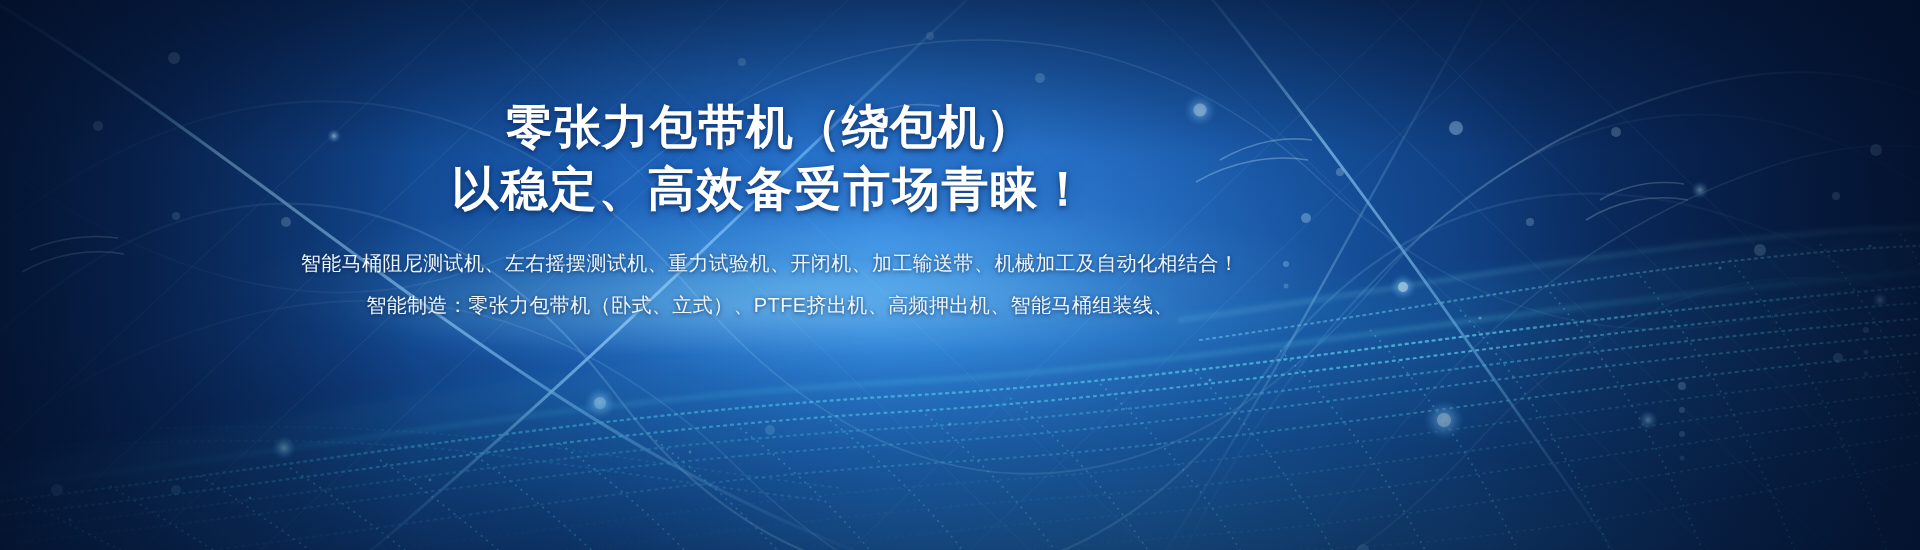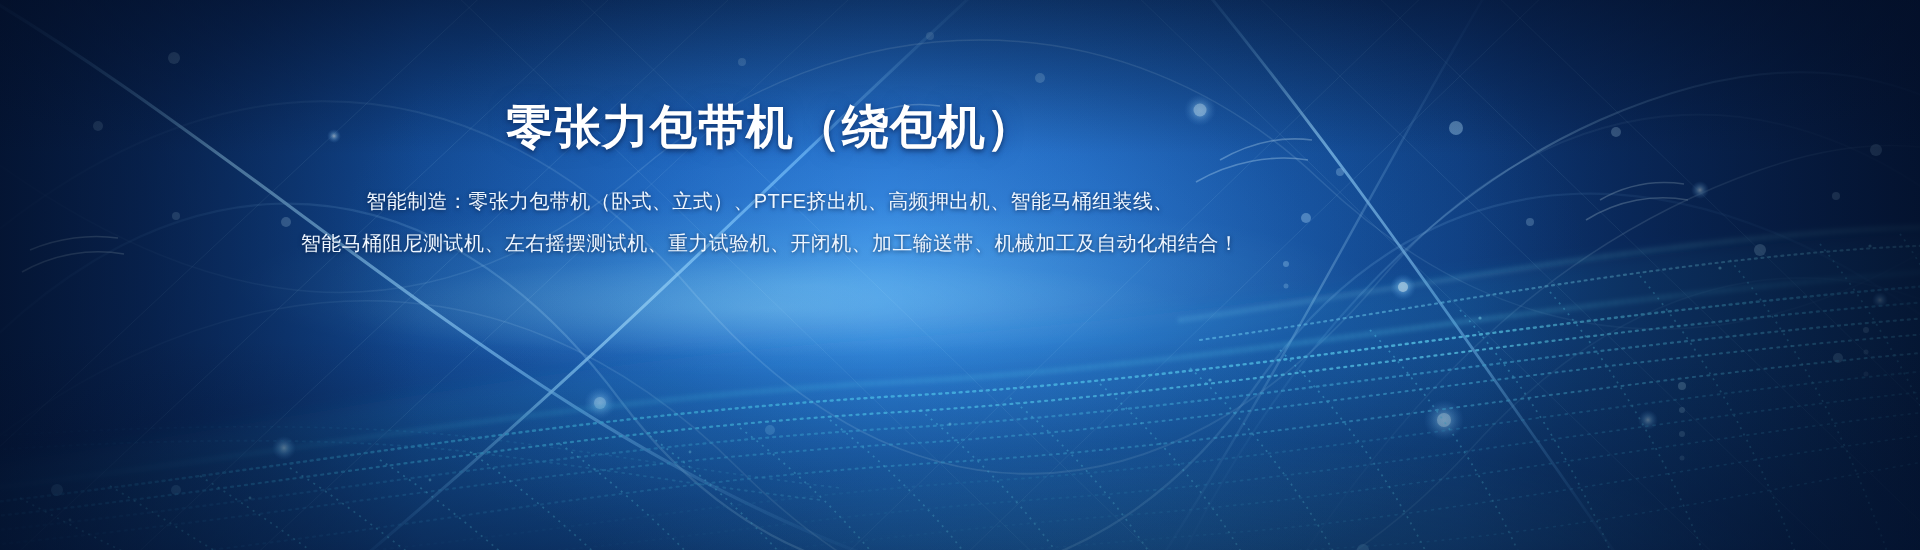--- a/index.html
+++ b/index.html
@@ -344,19 +344,20 @@
       <circle cx="1720" cy="268" r="1.6" fill-opacity=".7"></circle>
       <circle cx="1870" cy="246" r="1.6" fill-opacity=".7"></circle>
     </g>
   </svg>
 
   <div class="layer" id="bottom-glow"></div>
   <div class="layer" id="bg-vignette"></div>
 
   <div id="content">
     <div class="headline l1">零张力包带机（绕包机）</div>
+    <div class="headline l2">以稳定、高效备受市场青睐！</div>
     <div id="subtitle">
+      <div class="sub-line">智能马桶阻尼测试机、左右摇摆测试机、重力试验机、开闭机、加工输送带、机械加工及自动化相结合！</div>
       <div class="sub-line">智能制造：零张力包带机（卧式、立式）、PTFE挤出机、高频押出机、智能马桶组装线、</div>
-      <div class="sub-line">智能马桶阻尼测试机、左右摇摆测试机、重力试验机、开闭机、加工输送带、机械加工及自动化相结合！</div>
     </div>
   </div>
 
 </div>
 
 </body></html>

